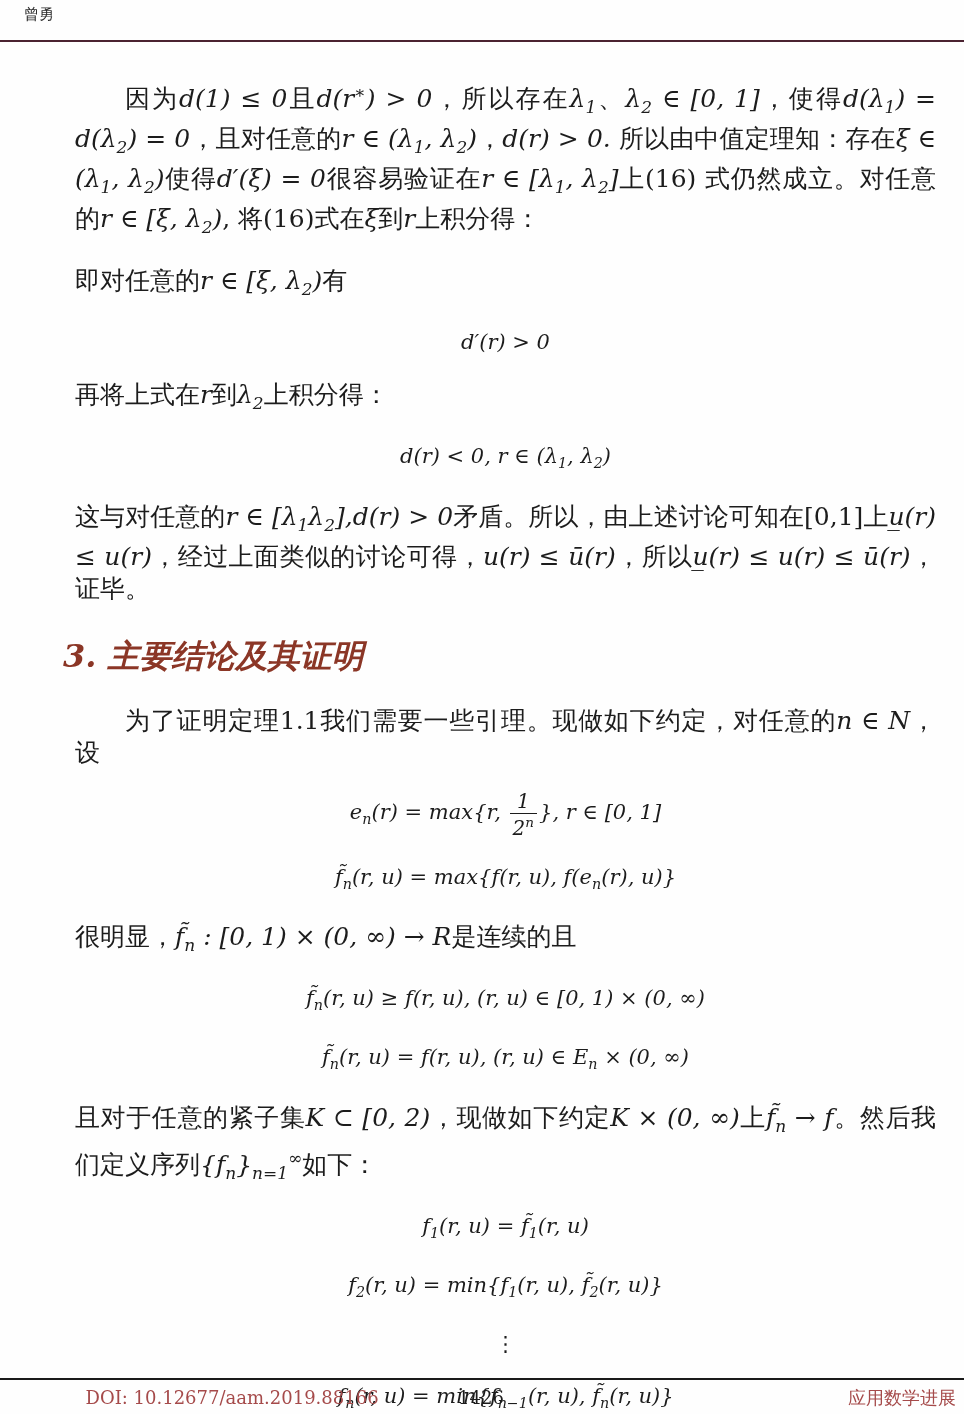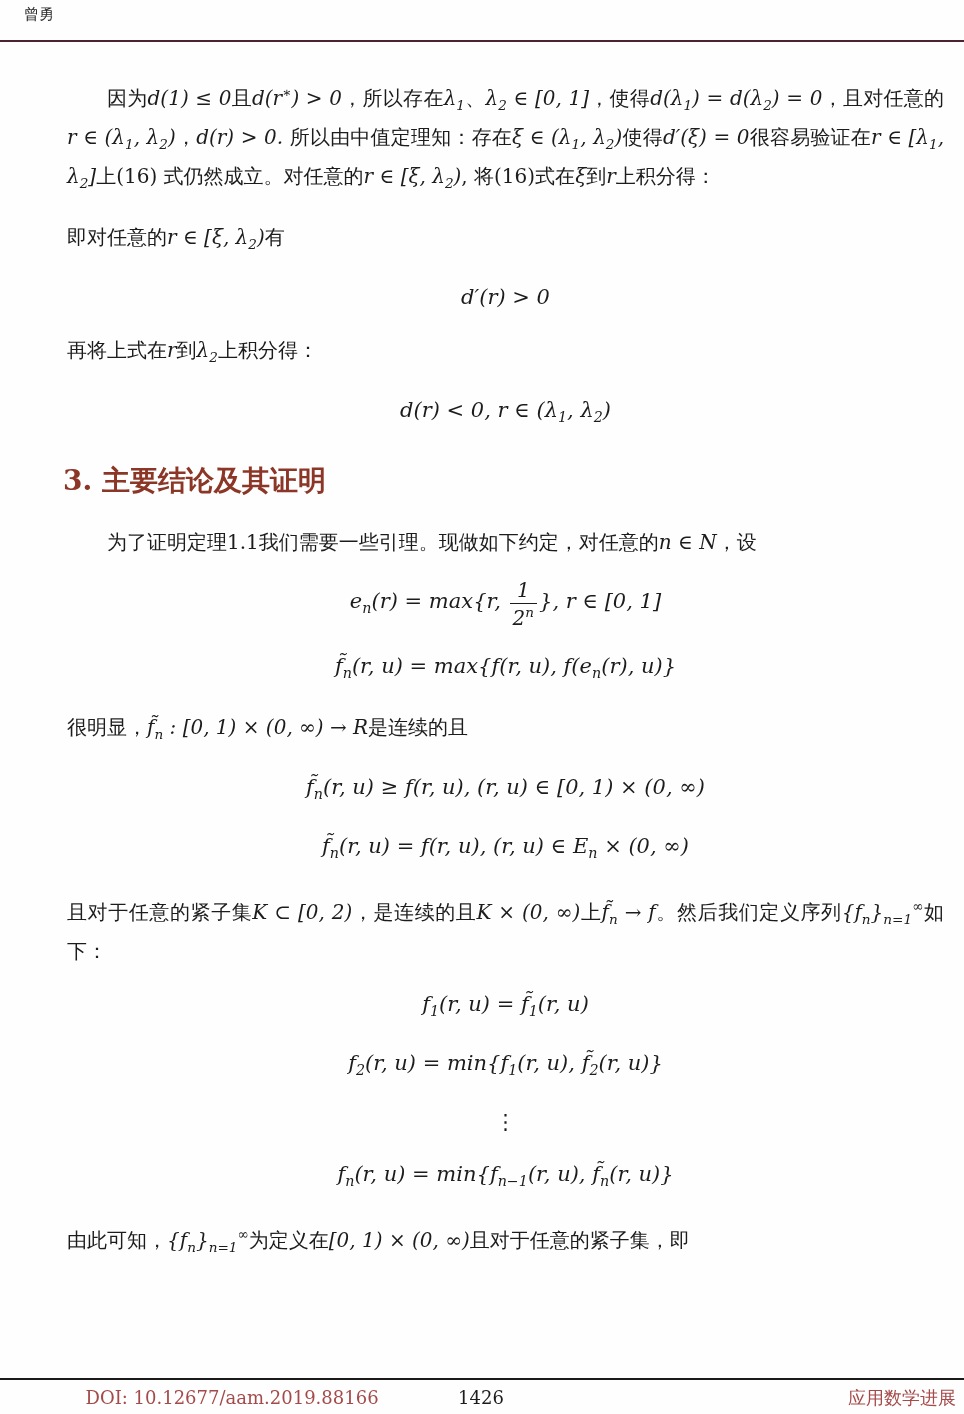--- a/index.html
+++ b/index.html
@@ -23,40 +23,41 @@
     font-size:15px;color:#2a2a2a;
   }
   .top-rule{
     position:absolute;top:40px;left:0;right:0;height:2px;
     background:var(--rule-color);
   }
   main{
     position:absolute;top:54px;left:63px;right:16px;
   }
   .para{
-    margin:22px 4px;
-    font-size:20px;line-height:32px;
+    margin:22px 12px;
+    font-size:25px;line-height:32px;
     text-align:justify;
   }
   .para.indent{text-indent:2em;}
   .math{font-style:italic;}
   .math sub,.math sup,.formula sub,.formula sup{
     font-size:0.68em;font-style:italic;
   }
   .formula{
     margin:22px 0;
     font-size:21px;line-height:30px;
     text-align:center;
     font-style:italic;
   }
   .formula.plain{font-style:normal;}
   .heading{
     margin:30px 0 26px;
-    font-size:28px;font-weight:bold;
+    font-size:32px;font-weight:bold;
     color:var(--heading-color);
+    font-style:italic;
   }
   .frac{
     display:inline-block;
     text-align:center;
     vertical-align:-0.85em;
     line-height:1.1;
     font-size:0.95em;
     margin:0 2px;
   }
   .frac .num{display:block;padding:0 3px 1px;border-bottom:1.5px solid currentColor;}
@@ -80,28 +81,29 @@
 <div class="page">
   <div class="author">曾勇</div>
   <div class="top-rule"></div>
 
   <main>
       <p class="para indent"><span class="cn">因为</span><span class="math">d(1) ≤ 0</span><span class="cn">且</span><span class="math">d(r<sup>∗</sup>) &gt; 0</span><span class="cn">，所以存在</span><span class="math">λ<sub>1</sub></span><span class="cn">、</span><span class="math">λ<sub>2</sub> ∈ [0, 1]</span><span class="cn">，使得</span><span class="math">d(λ<sub>1</sub>) = d(λ<sub>2</sub>) = 0</span><span class="cn">，且对任意的</span><span class="math">r ∈ (λ<sub>1</sub>, λ<sub>2</sub>)</span><span class="cn">，</span><span class="math">d(r) &gt; 0.</span><span class="cn"> 所以由中值定理知：存在</span><span class="math">ξ ∈ (λ<sub>1</sub>, λ<sub>2</sub>)</span><span class="cn">使得</span><span class="math">d′(ξ) = 0</span><span class="cn">很容易验证在</span><span class="math">r ∈ [λ<sub>1</sub>, λ<sub>2</sub>]</span><span class="cn">上(16) 式仍然成立。对任意的</span><span class="math">r ∈ [ξ, λ<sub>2</sub>)</span><span class="cn">, 将(16)式在</span><span class="math">ξ</span><span class="cn">到</span><span class="math">r</span><span class="cn">上积分得：</span></p>
       <p class="para"><span class="cn">即对任意的</span><span class="math">r ∈ [ξ, λ<sub>2</sub>)</span><span class="cn">有</span></p>
       <div class="formula">d′(r) &gt; 0</div>
       <p class="para"><span class="cn">再将上式在</span><span class="math">r</span><span class="cn">到</span><span class="math">λ<sub>2</sub></span><span class="cn">上积分得：</span></p>
       <div class="formula">d(r) &lt; 0, r ∈ (λ<sub>1</sub>, λ<sub>2</sub>)</div>
+      <p class="para"><span class="cn">这与对任意的</span><span class="math">r ∈ [λ<sub>1</sub>λ<sub>2</sub>],d(r) &gt; 0</span><span class="cn">矛盾。所以，由上述讨论可知在[0,1]上</span><span class="math">u̲(r) ≤ u(r)</span><span class="cn">，经过上面类似的讨论可得，</span><span class="math">u(r) ≤ ū(r)</span><span class="cn">，所以</span><span class="math">u̲(r) ≤ u(r) ≤ ū(r)</span><span class="cn">，证毕。</span></p>
       <h2 class="heading">3. 主要结论及其证明</h2>
       <p class="para indent"><span class="cn">为了证明定理1.1我们需要一些引理。现做如下约定，对任意的</span><span class="math">n ∈ N</span><span class="cn">，设</span></p>
       <div class="formula">e<sub>n</sub>(r) = max{r, <span class="frac"><span class="num">1</span><span class="den">2<sup>n</sup></span></span>}, r ∈ [0, 1]</div>
       <div class="formula">f̃<sub>n</sub>(r, u) = max{f(r, u), f(e<sub>n</sub>(r), u)}</div>
       <p class="para"><span class="cn">很明显，</span><span class="math">f̃<sub>n</sub> : [0, 1) × (0, ∞) → R</span><span class="cn">是连续的且</span></p>
       <div class="formula">f̃<sub>n</sub>(r, u) ≥ f(r, u), (r, u) ∈ [0, 1) × (0, ∞)</div>
       <div class="formula">f̃<sub>n</sub>(r, u) = f(r, u), (r, u) ∈ E<sub>n</sub> × (0, ∞)</div>
-      <p class="para"><span class="cn">且对于任意的紧子集</span><span class="math">K ⊂ [0, 2)</span><span class="cn">，是连续的且</span><span class="math">K × (0, ∞)</span><span class="cn">上</span><span class="math">f̃<sub>n</sub> → f</span><span class="cn">。然后我们定义序列</span><span class="math">{f<sub>n</sub>}<sub>n=1</sub><sup>∞</sup></span><span class="cn">如下：</span></p>
+      <p class="para"><span class="cn">且对于任意的紧子集</span><span class="math">K ⊂ [0, 2)</span><span class="cn">，现做如下约定</span><span class="math">K × (0, ∞)</span><span class="cn">上</span><span class="math">f̃<sub>n</sub> → f</span><span class="cn">。然后我们定义序列</span><span class="math">{f<sub>n</sub>}<sub>n=1</sub><sup>∞</sup></span><span class="cn">如下：</span></p>
       <div class="formula">f<sub>1</sub>(r, u) = f̃<sub>1</sub>(r, u)</div>
       <div class="formula">f<sub>2</sub>(r, u) = min{f<sub>1</sub>(r, u), f̃<sub>2</sub>(r, u)}</div>
       <div class="formula plain">⋮</div>
       <div class="formula">f<sub>n</sub>(r, u) = min{f<sub>n−1</sub>(r, u), f̃<sub>n</sub>(r, u)}</div>
       <p class="para"><span class="cn">由此可知，</span><span class="math">{f<sub>n</sub>}<sub>n=1</sub><sup>∞</sup></span><span class="cn">为定义在</span><span class="math">[0, 1) × (0, ∞)</span><span class="cn">且对于任意的紧子集，即</span></p>
     </main>
 
   <div class="footer-rule"></div>
   <div class="footer">
     <span class="doi">DOI: 10.12677/aam.2019.88166</span>

